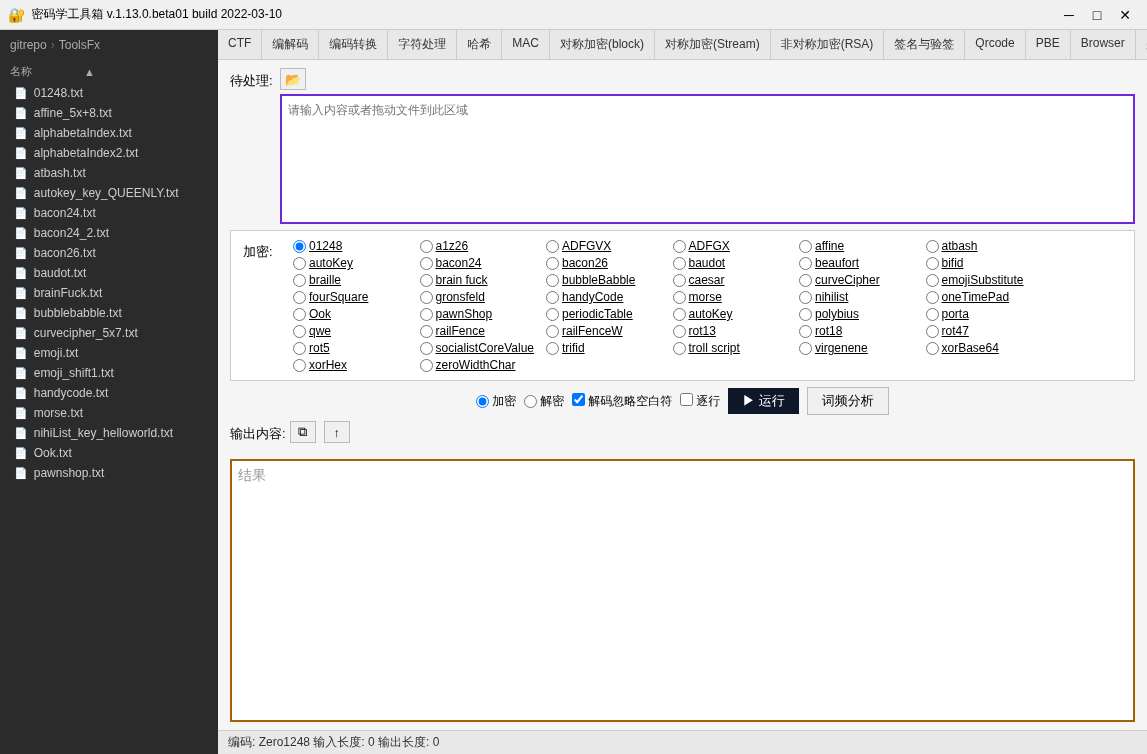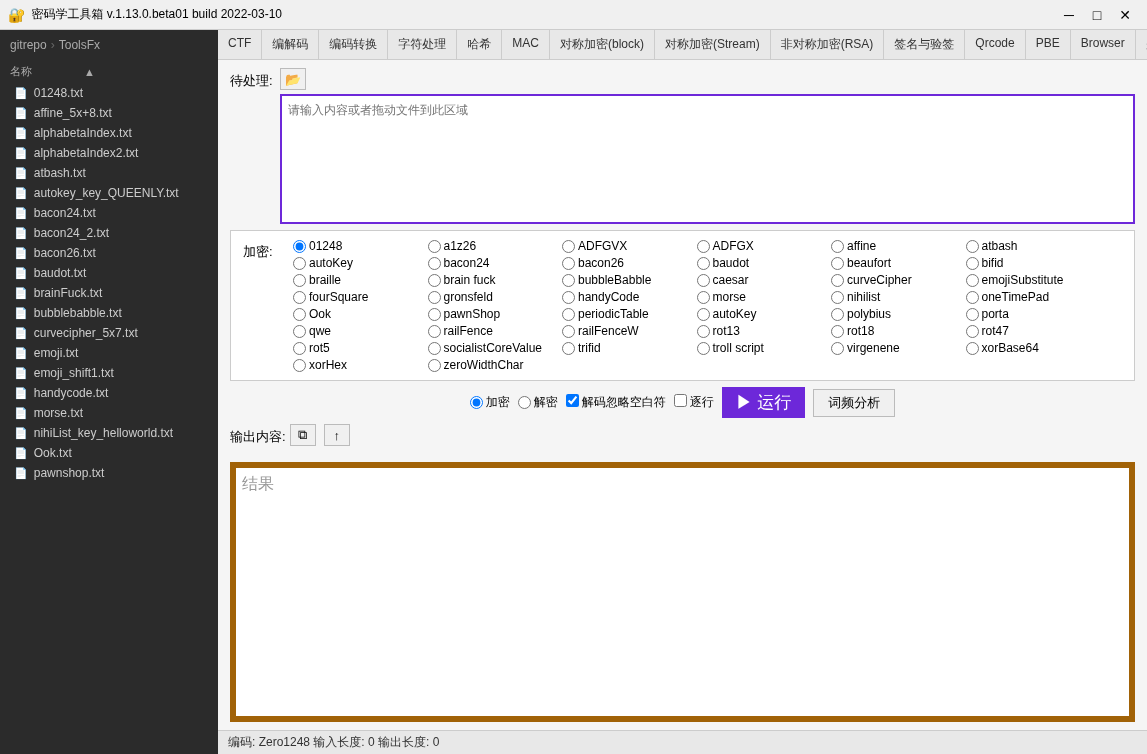--- a/index.html
+++ b/index.html
@@ -148,21 +148,22 @@
     #cipher-section {
       border: 1px solid #ccc;
       background: white;
       padding: 8px 12px;
       margin-bottom: 6px;
       flex: 0 0 auto;
     }
     .cipher-grid {
       display: grid;
       grid-template-columns: repeat(6, 1fr);
-      gap: 3px 20px;
+      gap: 3px 12px;
+      text-decoration: underline;
     }
     .cipher-option {
       display: flex;
       align-items: center;
       gap: 3px;
       font-size: 12px;
       cursor: pointer;
       white-space: nowrap;
     }
     .cipher-option input[type=radio] {
@@ -181,25 +182,25 @@
       flex: 0 0 auto;
     }
     .radio-option {
       display: flex; align-items: center; gap: 3px; font-size: 12px; cursor: pointer;
     }
     .radio-option input { cursor: pointer; }
     .checkbox-option {
       display: flex; align-items: flex-start; gap: 3px; font-size: 12px; cursor: pointer;
     }
     .btn-run {
-      background: #6d28d9;
+      background: #0f172a;
       color: white;
       border: none;
       padding: 4px 14px;
-      font-size: 17px;
+      font-size: 13px;
       cursor: pointer;
       display: flex; align-items: center; gap: 4px;
     }
     .btn-freq {
       background: #f0f0f0;
       border: 1px solid #bbb;
       padding: 4px 14px;
       font-size: 13px;
       cursor: pointer;
     }
@@ -212,24 +213,24 @@
       overflow: hidden;
     }
     #output-header {
       display: flex;
       align-items: center;
       gap: 4px;
       margin-bottom: 16px;
     }
     #output-box {
       flex: 1;
-      border: 6px solid #a16207;
+      border: 2px solid #a16207;
       background: white;
       padding: 6px;
-      font-size: 16px;
+      font-size: 14px;
       overflow-y: auto;
       color: #999;
     }
 
     
     #statusbar {
       background: #e8e8e8;
       border-top: 1px solid #ccc;
       padding: 3px 10px;
       font-size: 12px;

